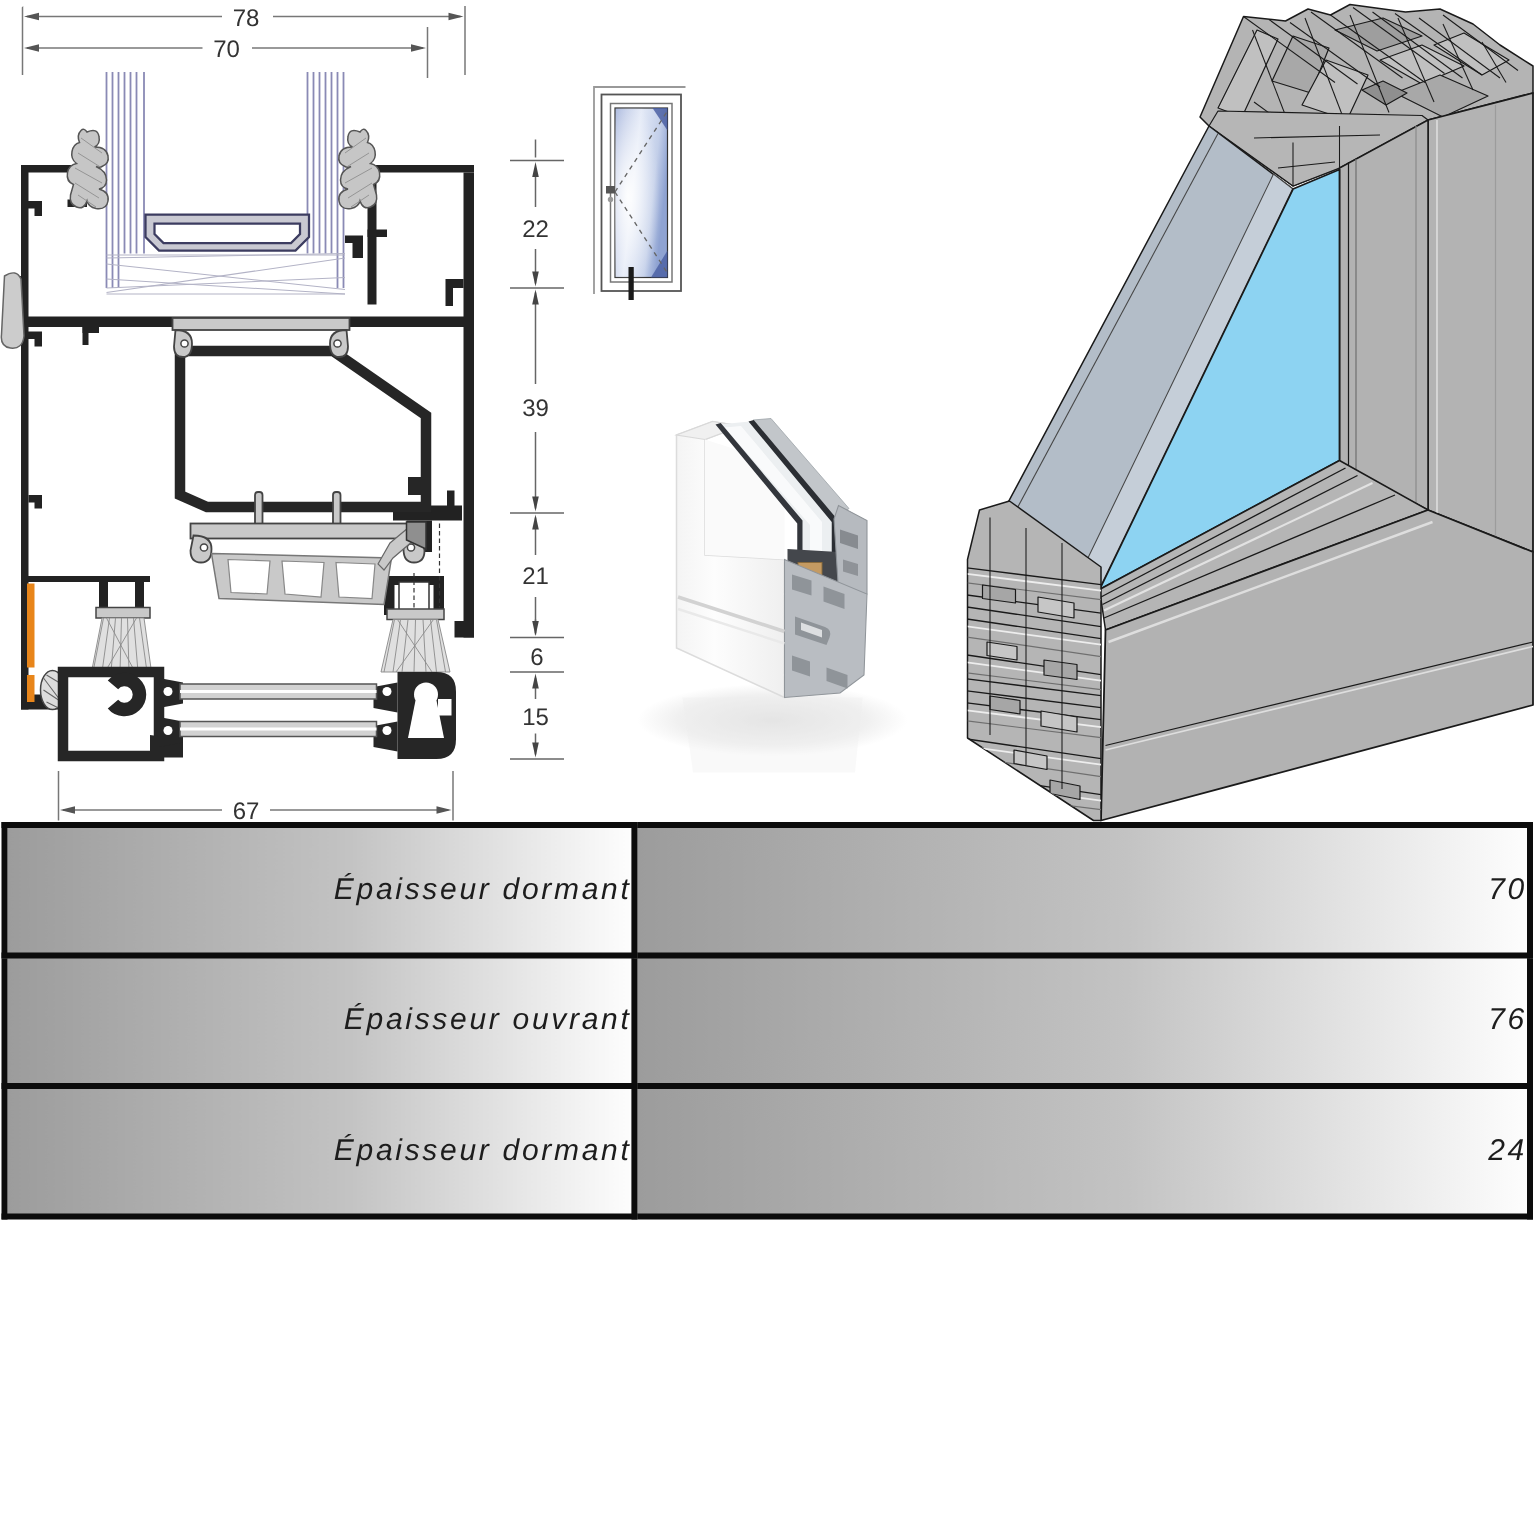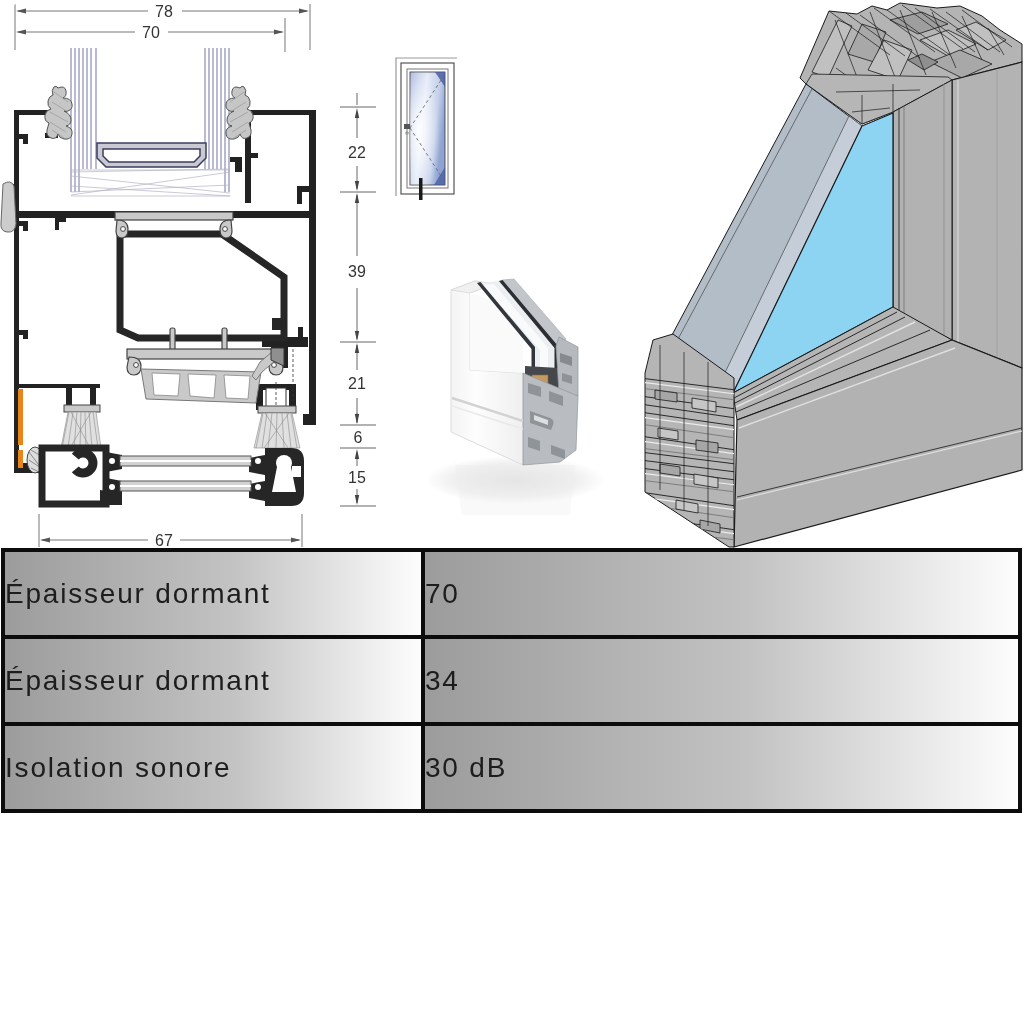--- a/index.html
+++ b/index.html
@@ -1,22 +1,22 @@
 <!DOCTYPE html>
 <html><head>
 <meta charset="utf-8">
 <style>
   html,body{margin:0;padding:0;background:#fff;}
   #page{position:relative;width:1024px;height:1024px;background:#fff;overflow:hidden;
         font-family:"Liberation Sans", sans-serif;border-radius:31px;}
   #draw{position:absolute;left:0;top:0;}
   #tbl{position:absolute;left:1px;top:548px;width:1021px;border-collapse:collapse;}
-  #tbl td{border:4px solid #0c0c0c;height:83px;padding:0;text-align:left;vertical-align:middle;
-          font-size:28px;color:#1d1d1d;letter-spacing:1.8px;
-          background:linear-gradient(90deg,#9c9c9c 0%,#c3c3c3 55%,#fdfdfd 100%);}
+  #tbl td{border:4px solid #0c0c0c;height:83px;padding:0;text-align:right;vertical-align:middle;
+          font-size:20px;color:#1d1d1d;letter-spacing:1.8px;
+          background:linear-gradient(90deg,#9c9c9c 0%,#c3c3c3 55%,#fdfdfd 100%);font-style:italic;}
   #tbl td.c1{width:416px;}
   #tbl tr.last td{height:94px;}
 </style>
 </head>
 <body>
 <div id="page">
 <svg id="draw" width="1024" height="1024" viewBox="0 0 1024 1024">
 
   <g id="xsec">
 
@@ -476,22 +476,22 @@
   </g>
 </svg>
 
 <table id="tbl">
   <tbody>
         <tr>
           <td class="c1">Épaisseur dormant</td>
           <td>70</td>
         </tr>
   <tr>
-          <td class="c1">Épaisseur dormant</td>
-          <td>34</td>
+          <td class="c1">Épaisseur ouvrant</td>
+          <td>76</td>
         </tr>
   <tr>
-          <td class="c1">Isolation sonore</td>
-          <td>30 dB</td>
+          <td class="c1">Épaisseur dormant</td>
+          <td>24</td>
         </tr>
 </tbody>
     </table>
 </div>
 
 </body></html>

